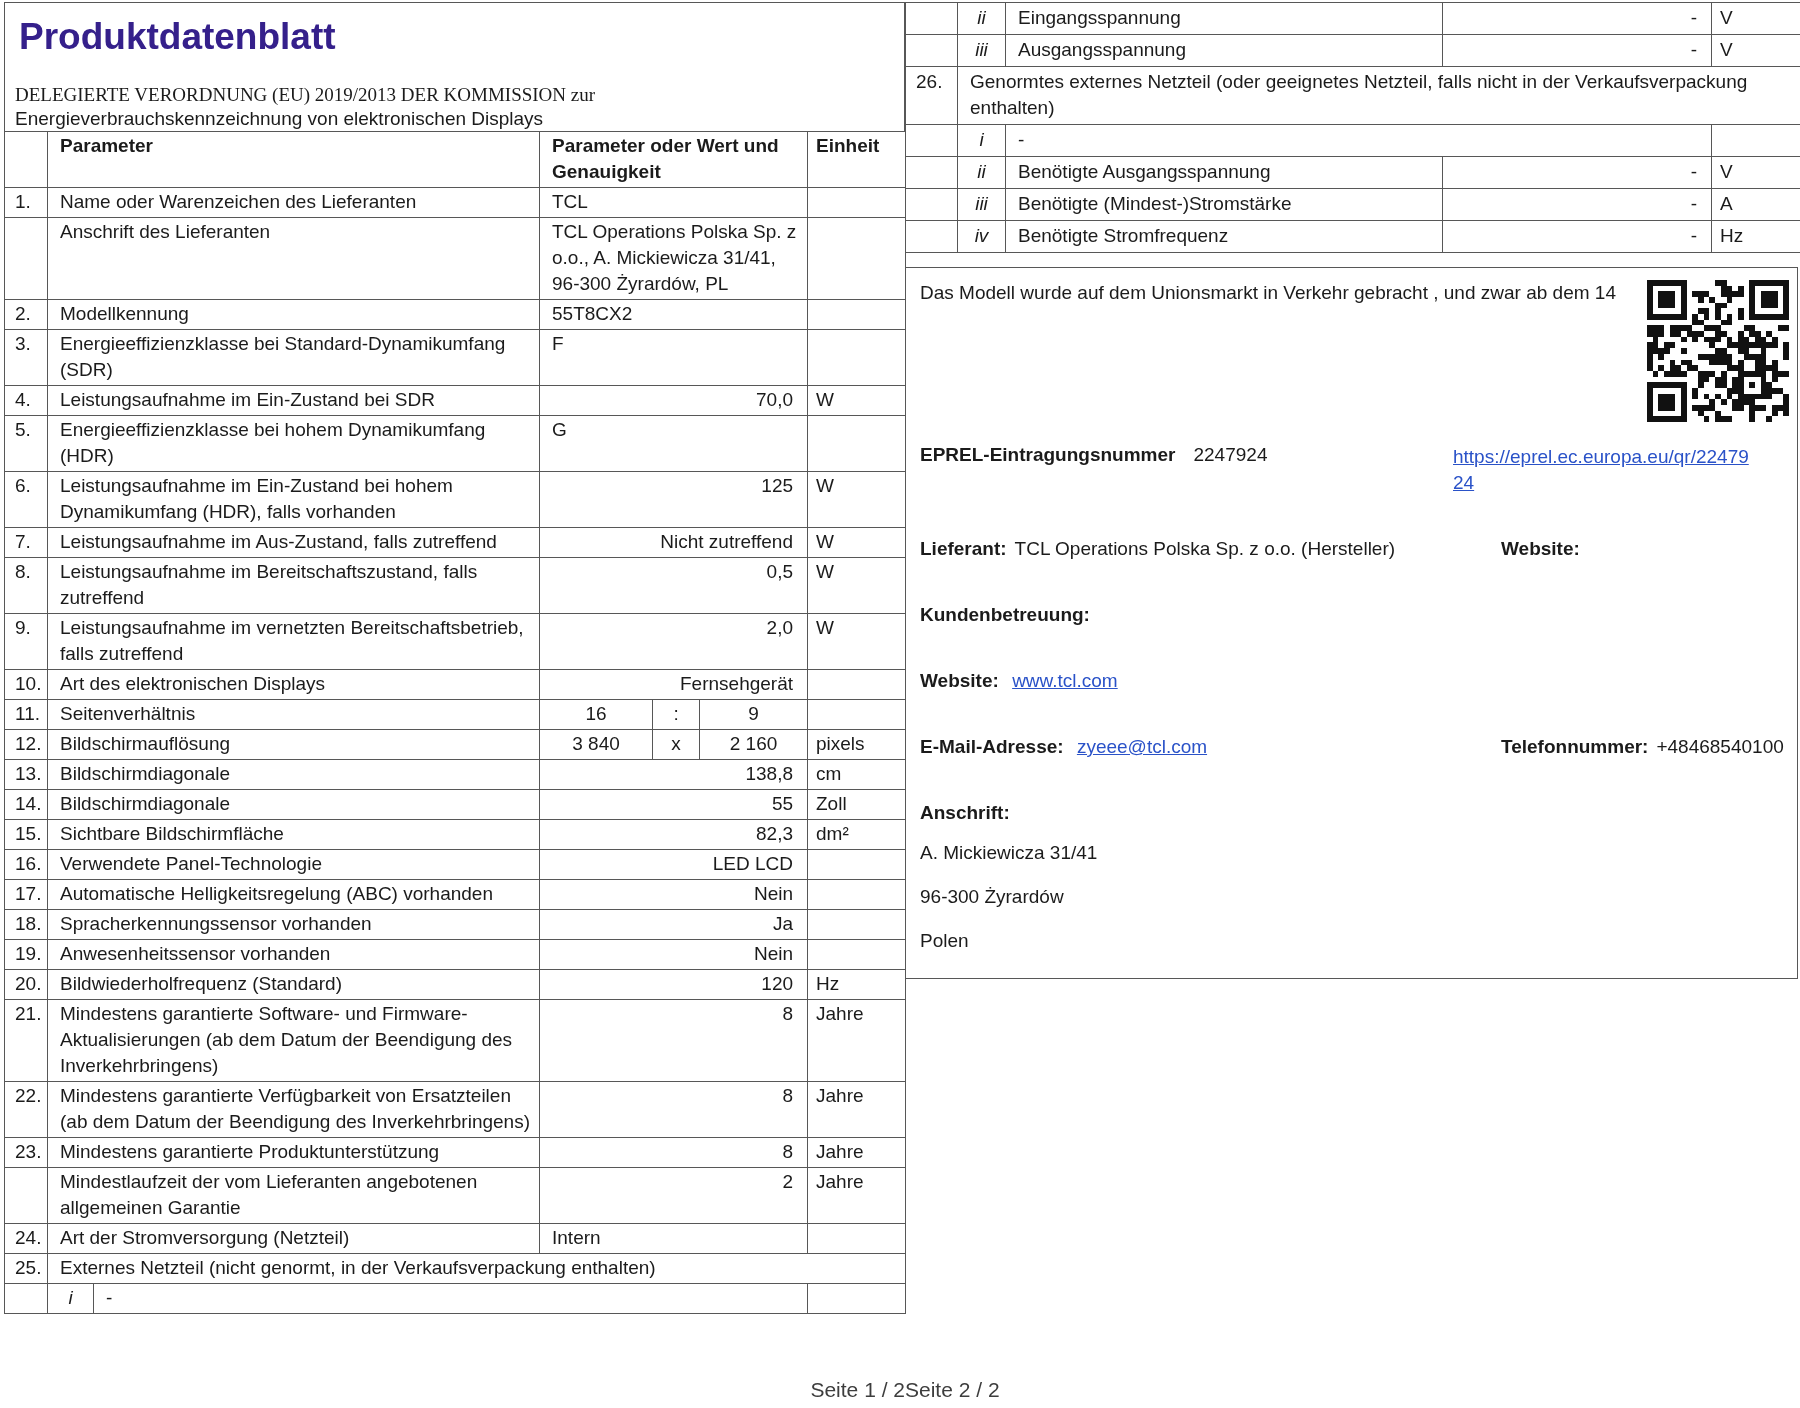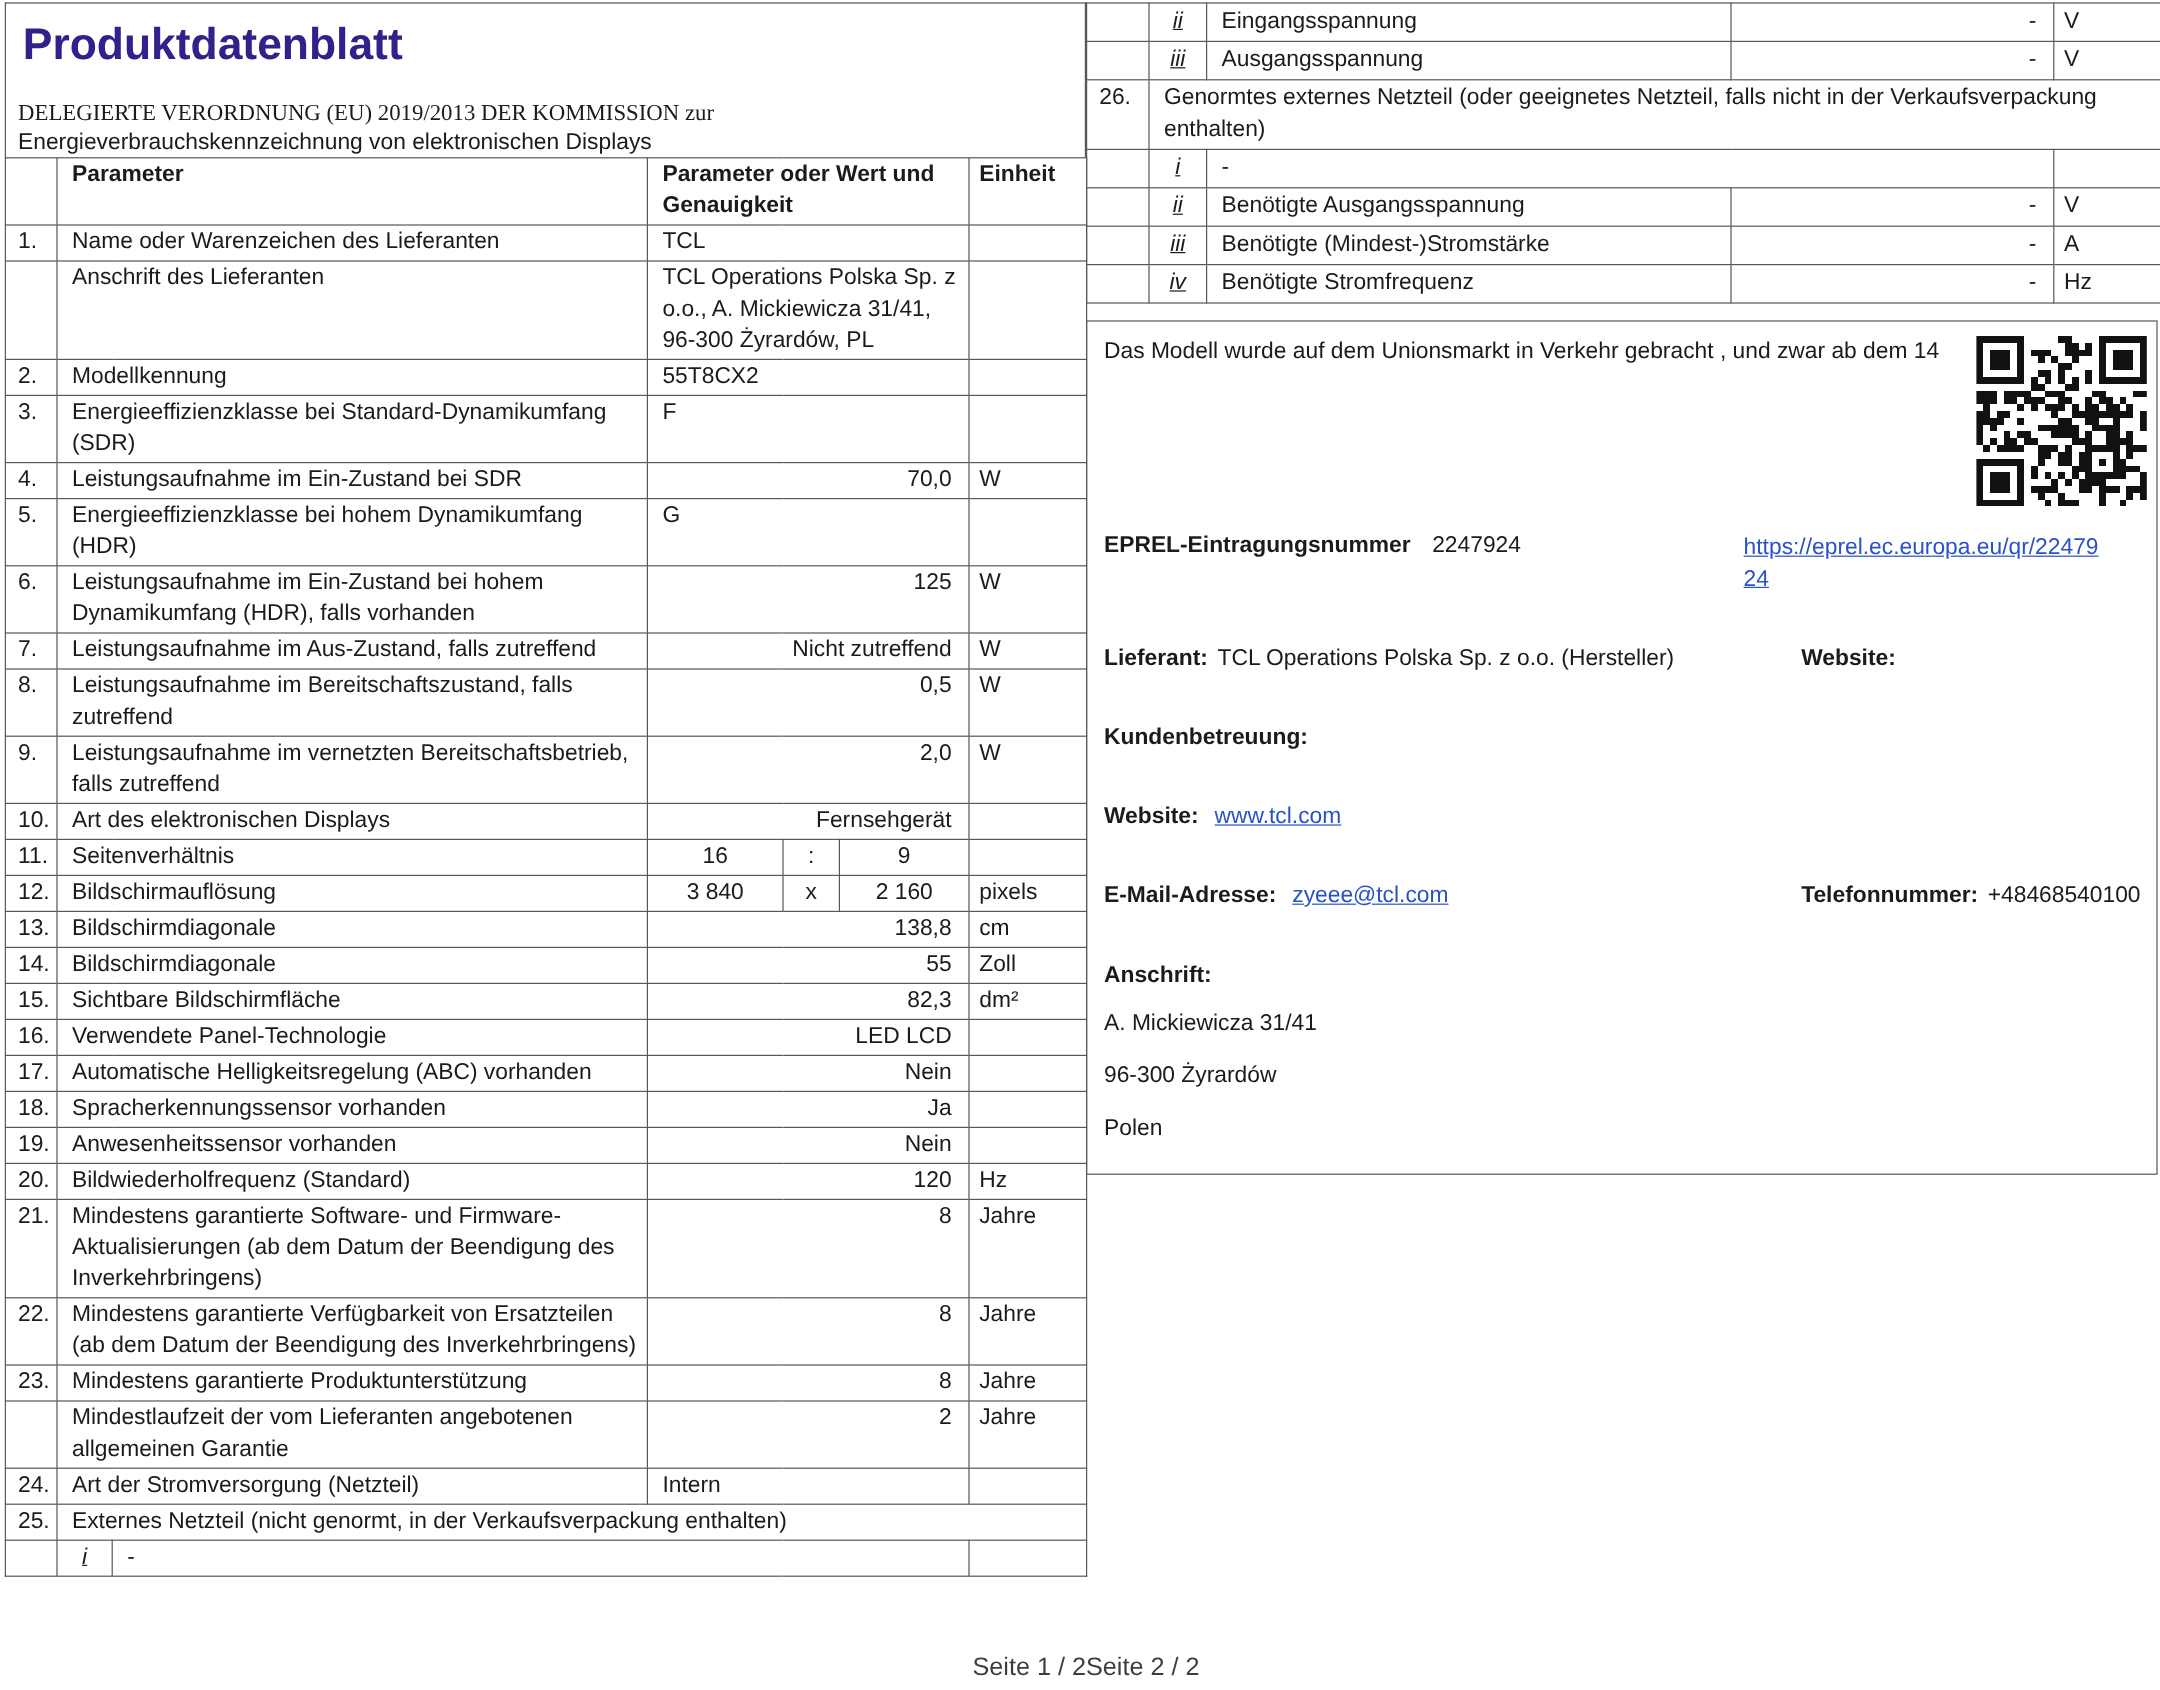--- a/index.html
+++ b/index.html
@@ -24,21 +24,21 @@
   .t1{width:901px;}
   .t2{width:895px;}
   td,th{
     border:1px solid #575757;vertical-align:top;
     line-height:26px;padding-top:1px;padding-bottom:2px;
     overflow:hidden;
   }
   .t2 td{padding-top:2px;padding-bottom:3px;}
   th{text-align:left;font-weight:bold;}
   .c-num{padding-left:10px;}
-  .c-roman{font-style:italic;text-align:center;text-decoration:underline;}
+  .c-roman{font-style:italic;text-align:center;}
   .c-label{padding-left:12px;padding-right:8px;}
   .c-val.l{padding-left:12px;padding-right:10px;}
   .c-val.r{text-align:right;padding-right:14px;padding-left:4px;}
   .c-mid{text-align:center;}
   .c-unit{padding-left:8px;padding-right:4px;}
   
   .page2{position:absolute;left:905px;top:2px;width:895px;height:1404px;}
   .infobox{
     position:absolute;left:0;top:265px;width:893px;height:712px;
     box-sizing:border-box;border:1px solid #575757;padding:12px 14px;

